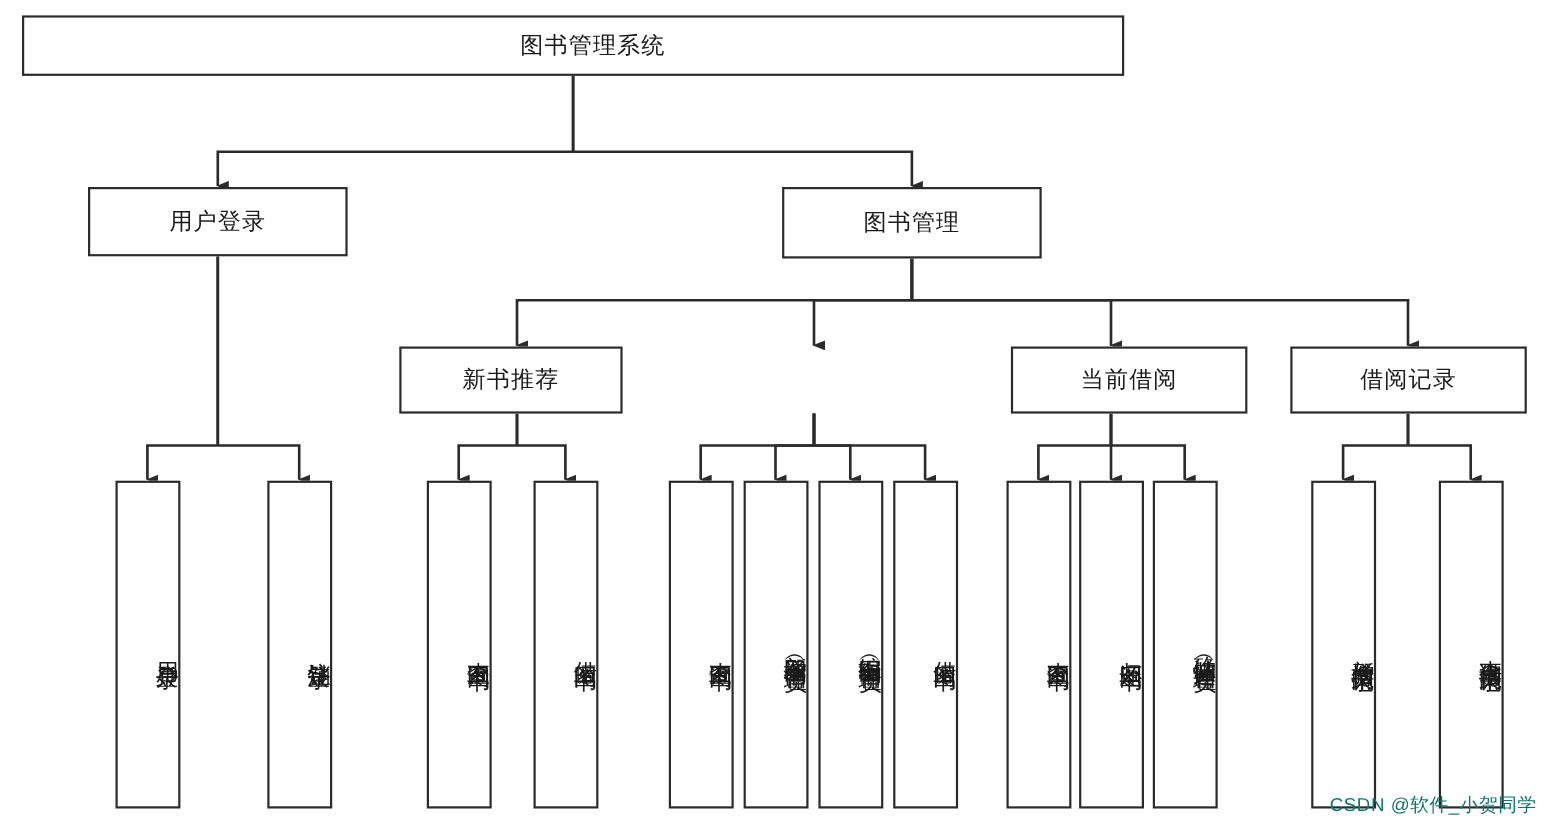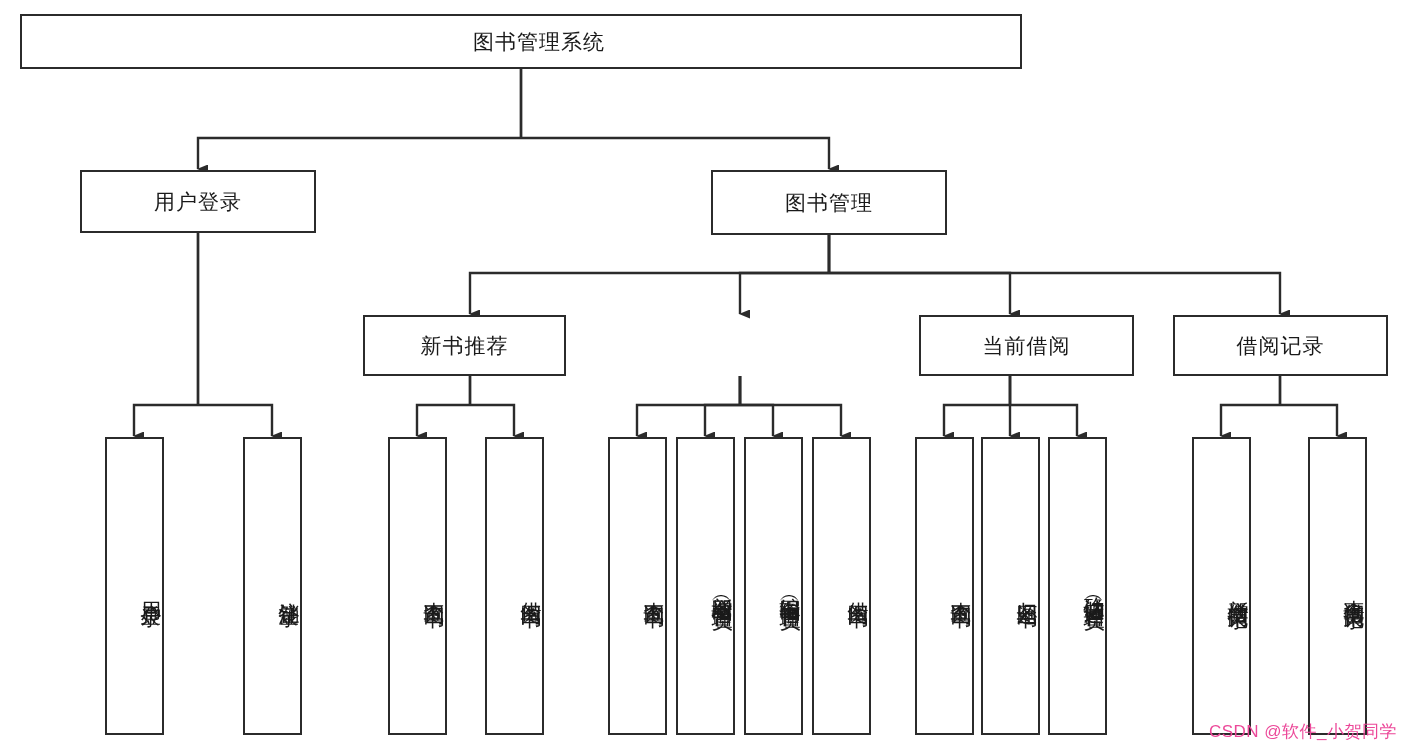--- a/index.html
+++ b/index.html
@@ -55,21 +55,21 @@
   .node.vert .vtext {
     writing-mode: vertical-rl;
     text-orientation: upright;
     white-space: nowrap;
   }
   #watermark {
     position: absolute;
     right: 8px;
     bottom: 4px;
     font-size: 17px;
-    color: #ec4899;
+    color: #0f766e;
     letter-spacing: 0.5px;
     white-space: nowrap;
     z-index: 5;
     font-family: "Liberation Sans", "DejaVu Sans", sans-serif;
   }
 </style>
 </head>
 <body>
 
 <div id="diagram-root">

